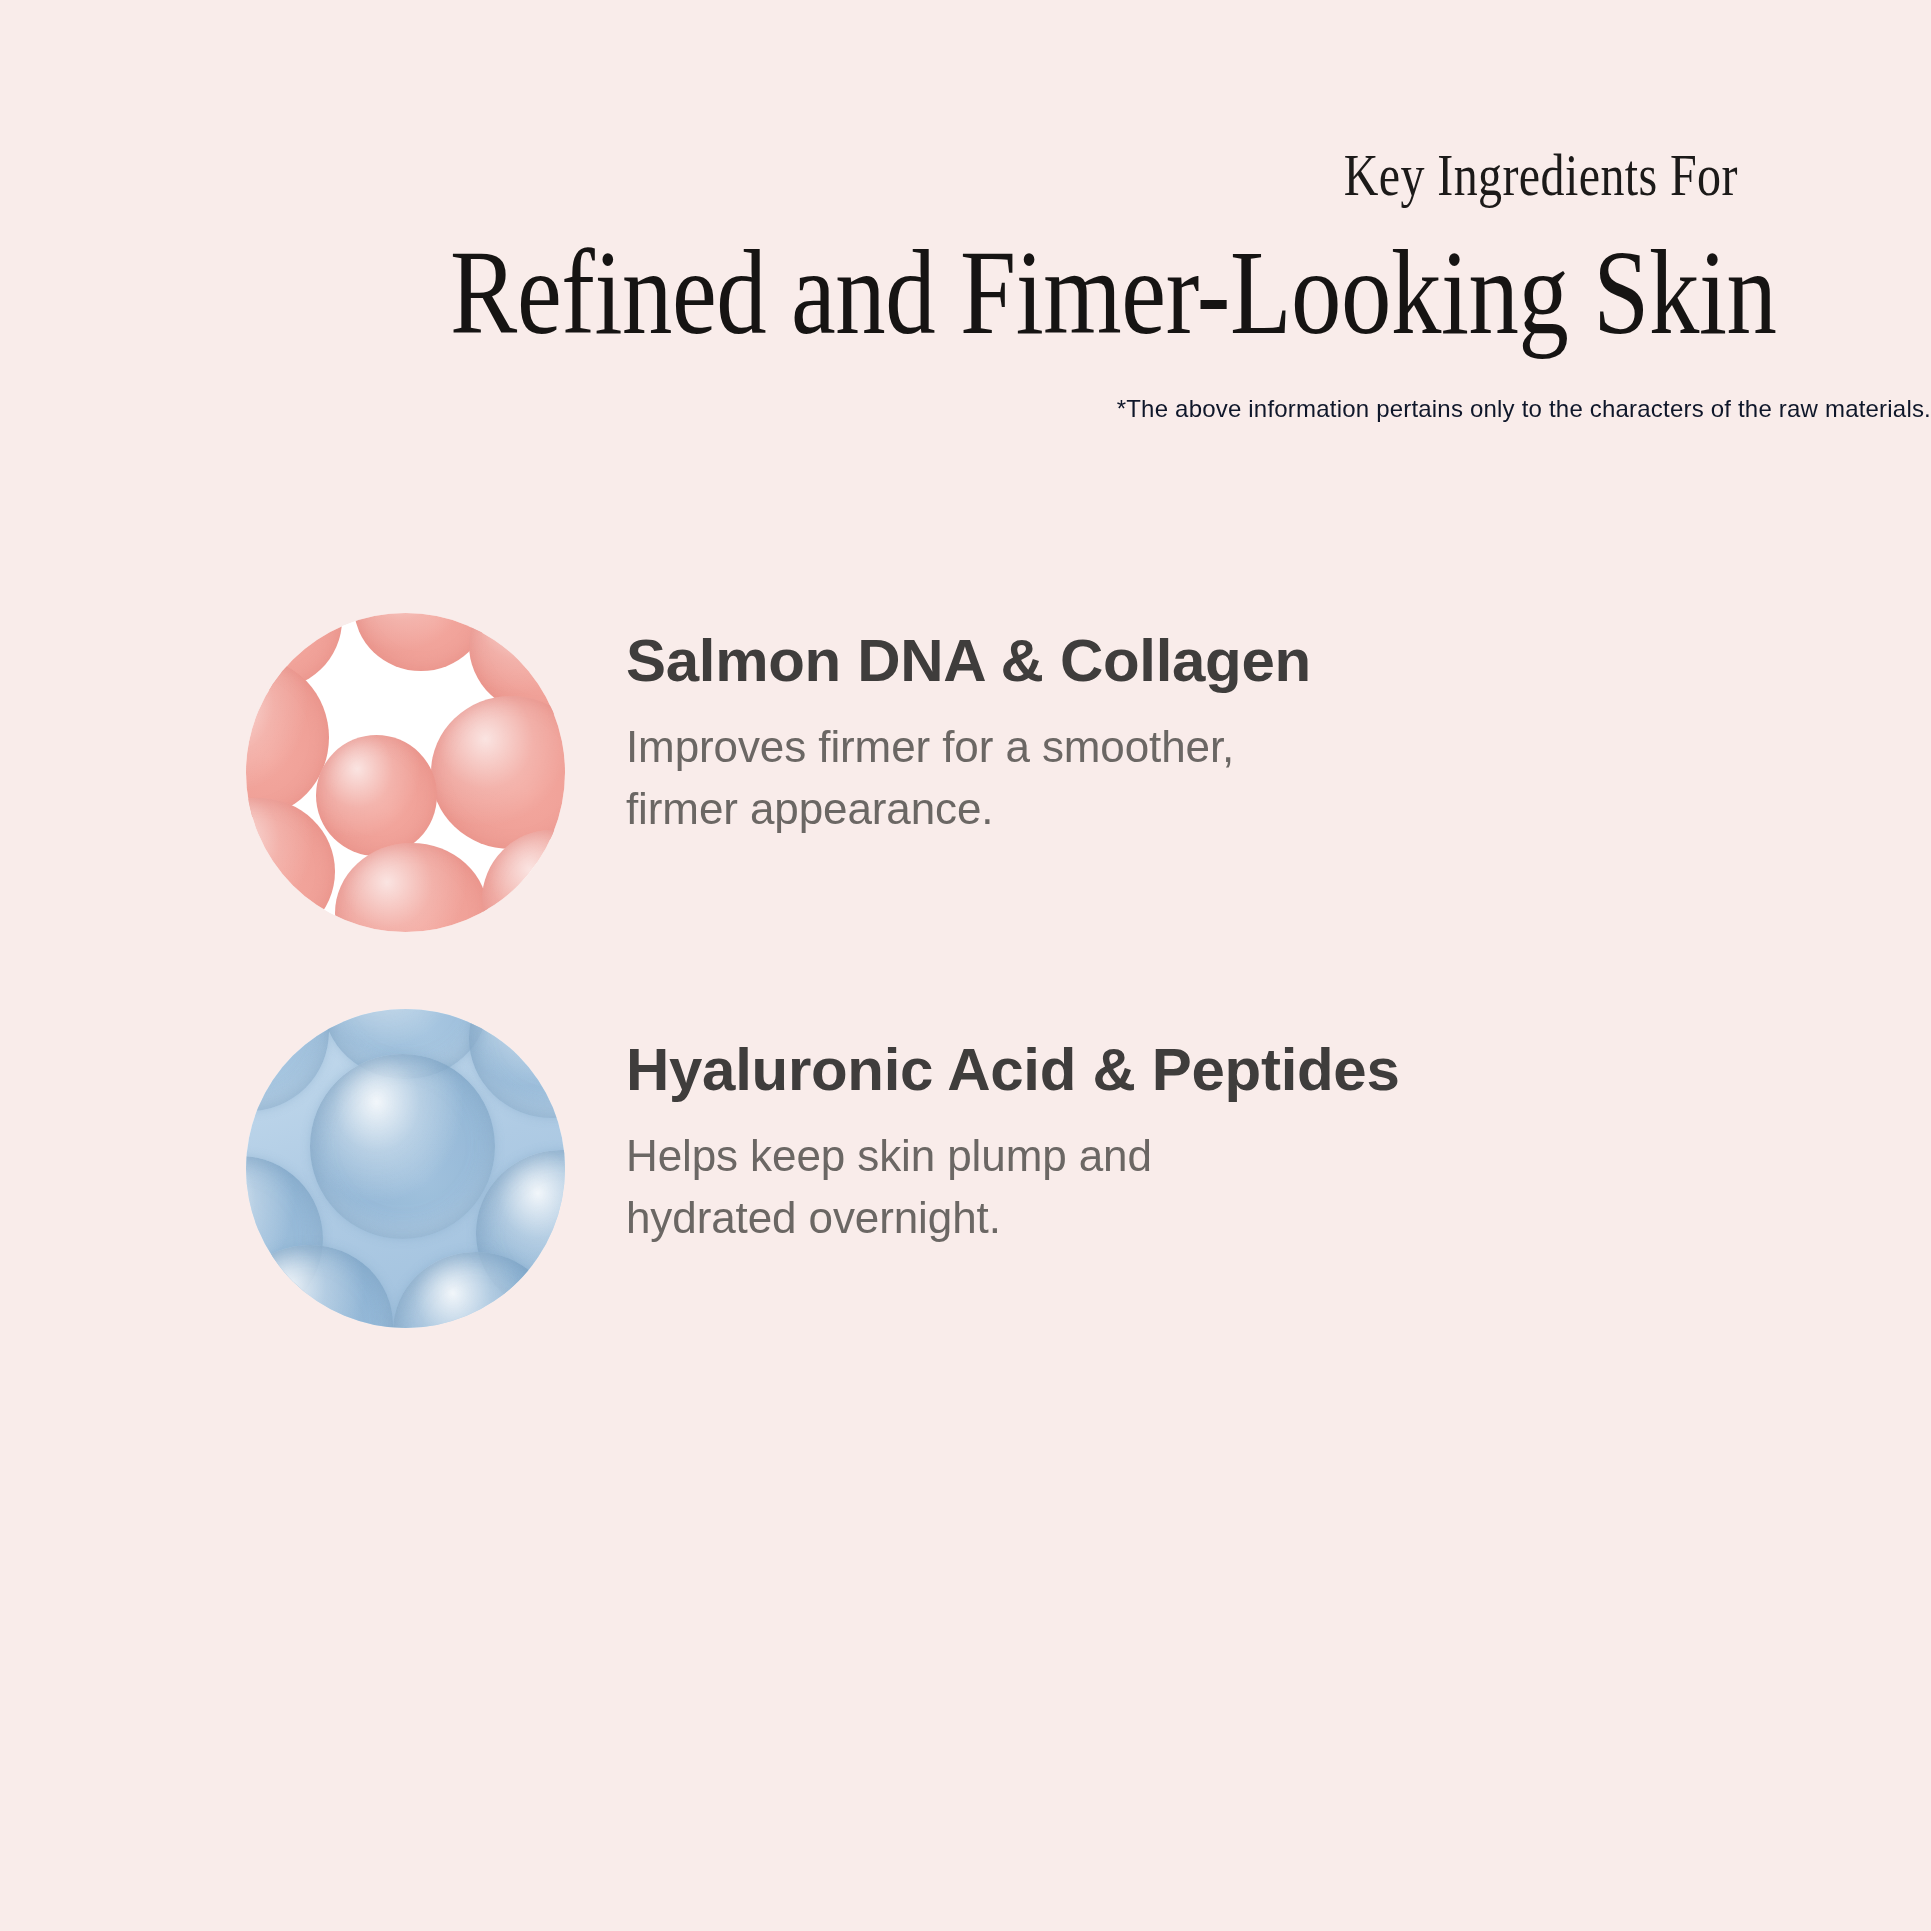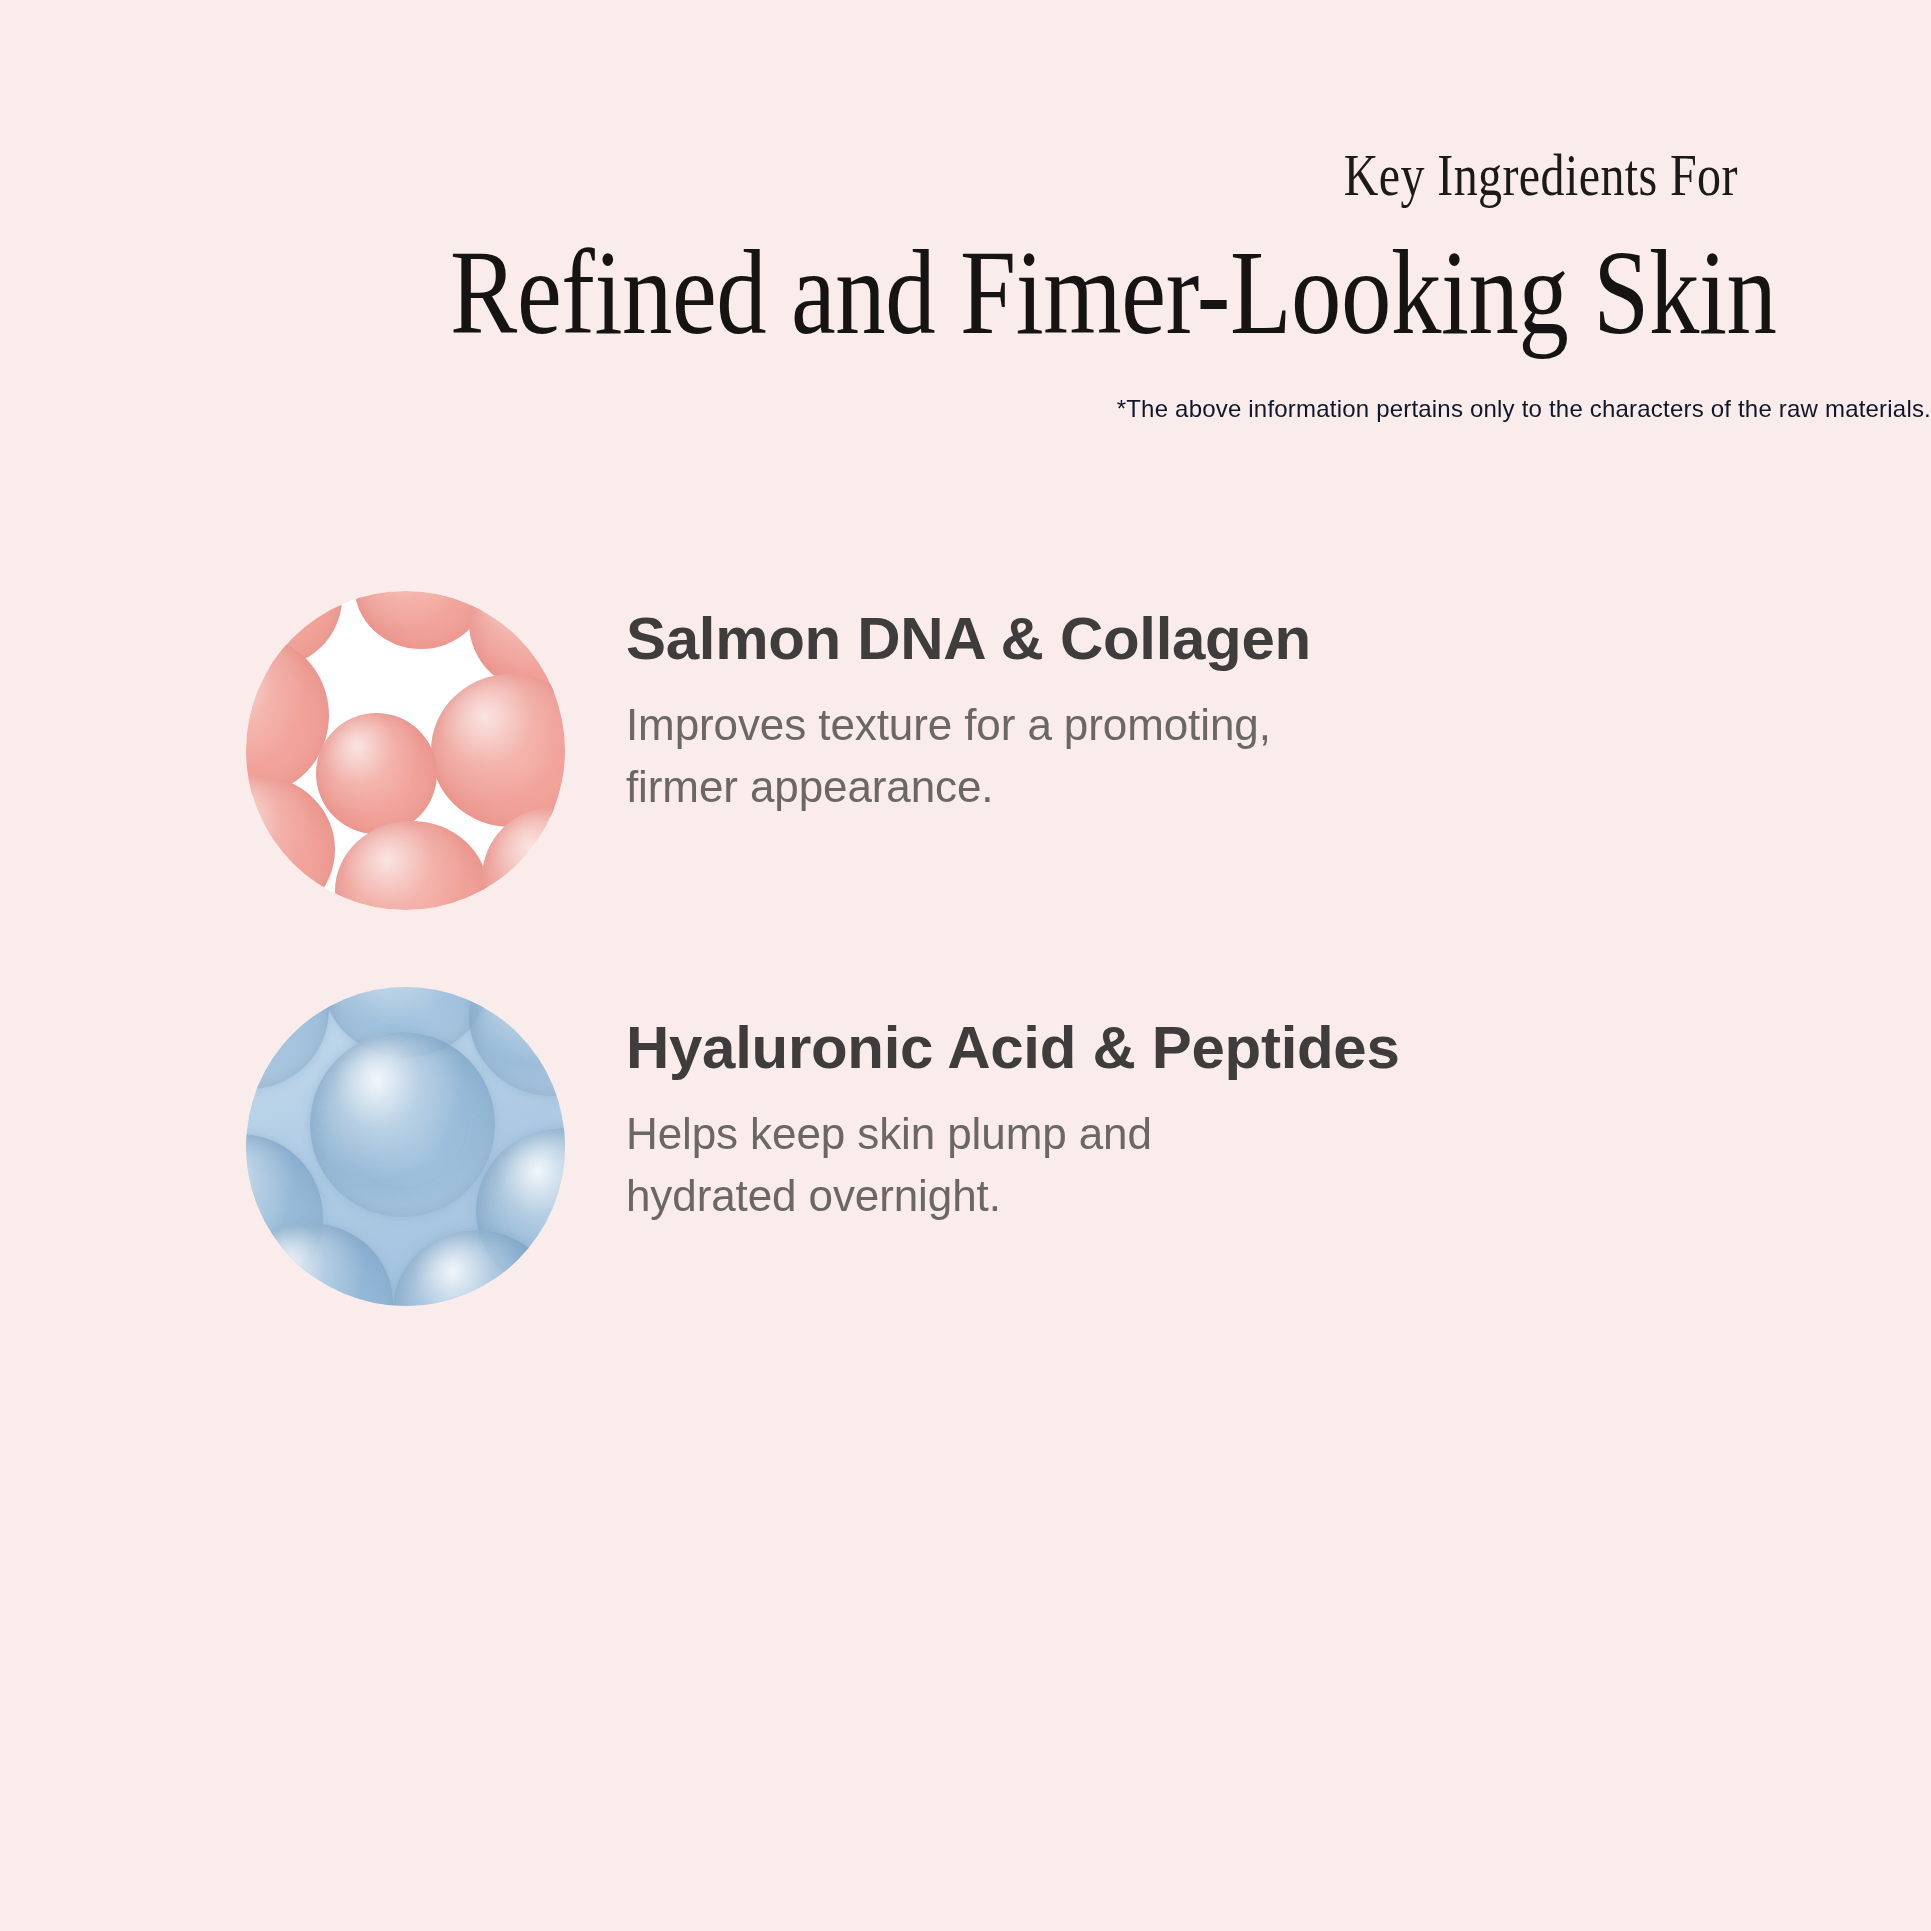--- a/index.html
+++ b/index.html
@@ -48,21 +48,21 @@
     font-size: 24px;
     line-height: 1.2;
     color: #0f172a;
     letter-spacing: 0.2px;
     white-space: nowrap;
   }
 
   
   .rows {
     position: absolute;
-    top: 572px;
+    top: 594px;
     left: 0;
     width: 1931px;
   }
   .row {
     position: relative;
     height: 396px;
   }
   .thumb {
     position: absolute;
     left: 246px;
@@ -208,21 +208,21 @@
         <div class="cap" style="left:58%;   top:26%;  width:50%; height:48%;"></div>
         <div class="cap" style="left:22%;   top:38%;  width:38%; height:38%;"></div>
         <div class="cap" style="left:-20%;  top:58%;  width:48%; height:46%;"></div>
         <div class="cap" style="left:28%;   top:72%;  width:48%; height:44%;"></div>
         <div class="cap" style="left:74%;   top:68%;  width:44%; height:44%;"></div>
       </div>
     </div>
     <div class="txt">
       <div class="ing-title">Salmon DNA &amp; Collagen</div>
       <div class="ing-desc">
-        <span>Improves texture for a promoting,</span>
+        <span>Improves firmer for a smoother,</span>
         <span>firmer appearance.</span>
       </div>
     </div>
   </div>
 
 
   <div class="row row-3">
     <div class="thumb">
       <div class="scene blue-bg">
         <div class="sph" style="left:-24%; top:-18%; width:50%; height:50%;"></div>

